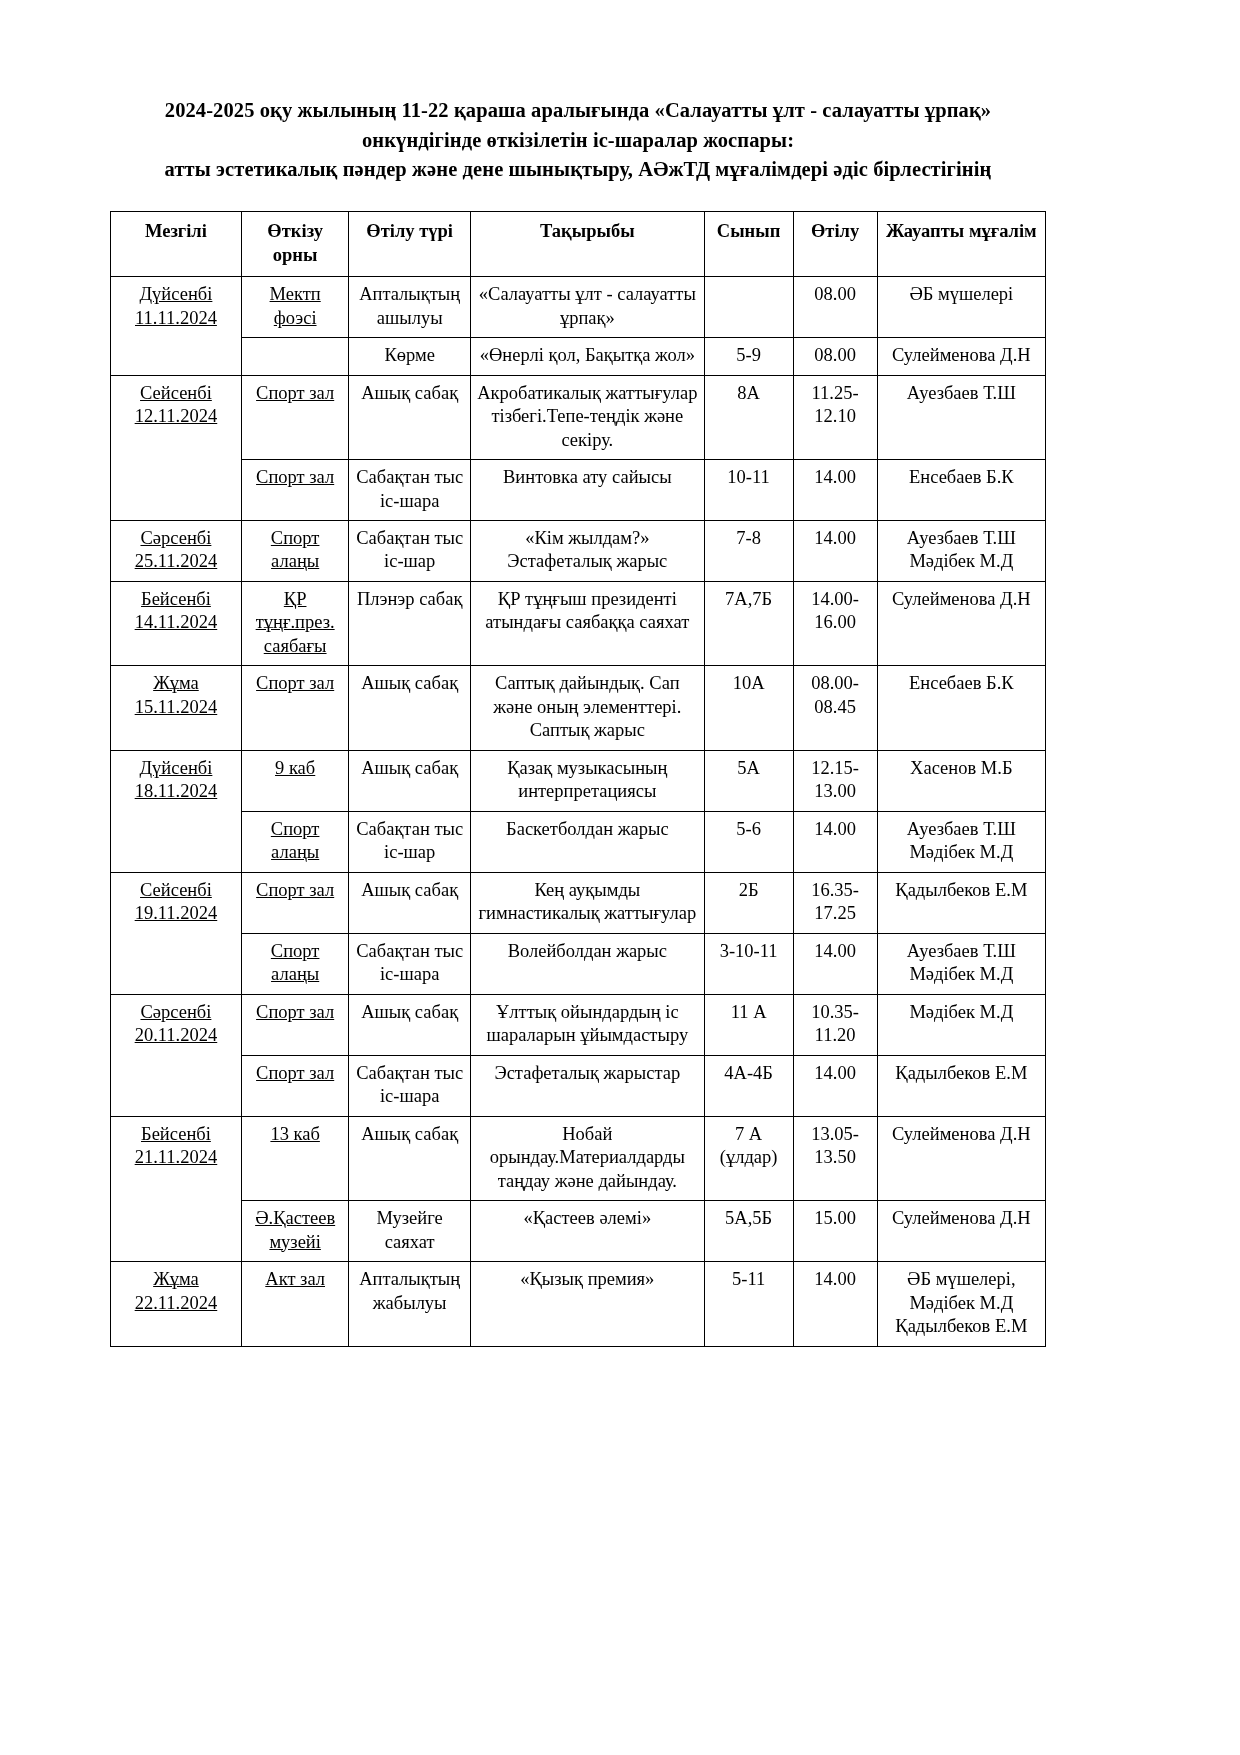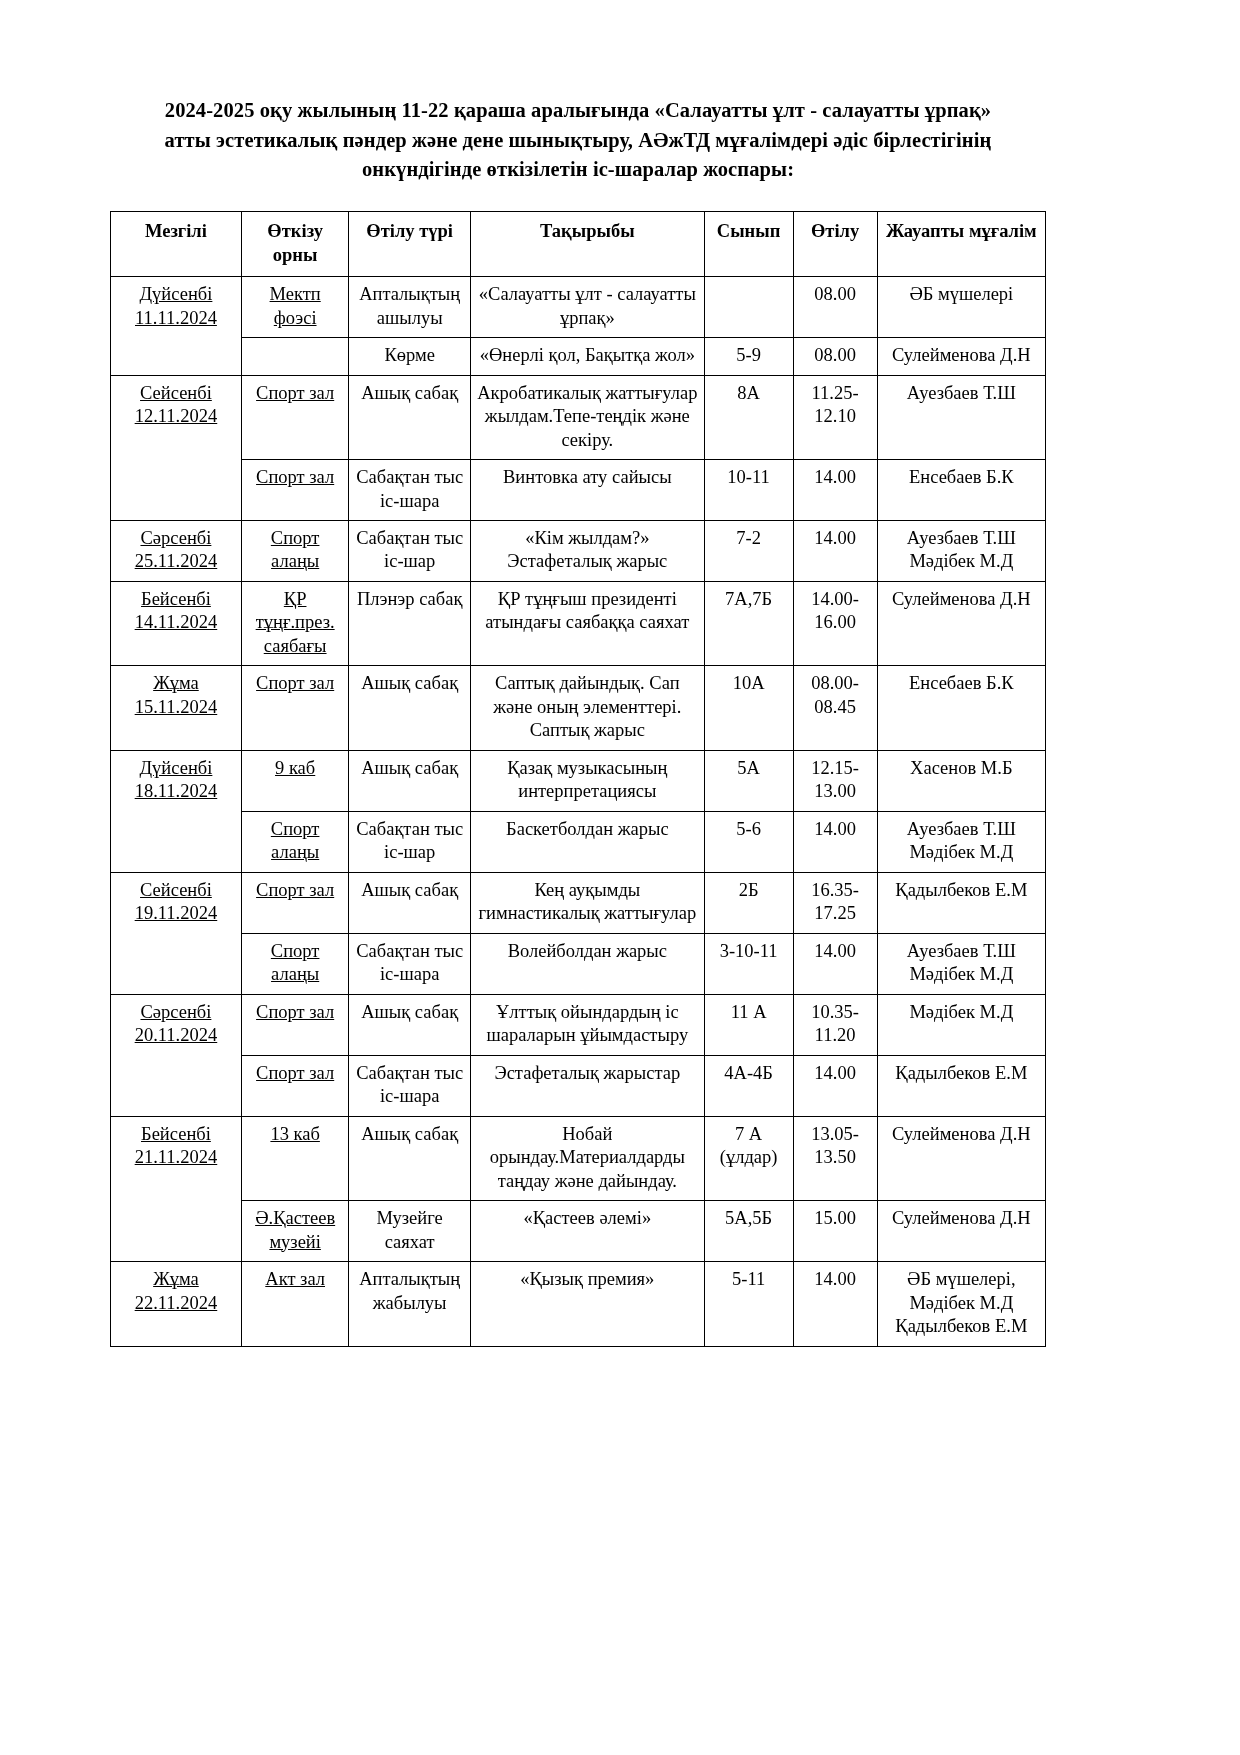--- a/index.html
+++ b/index.html
@@ -66,22 +66,22 @@
   col.c-time   { width: 9.0%; }
   col.c-teach  { width: 18.0%; }
 </style>
 </head>
 <body>
 
 <div class="page">
 
   <div class="doc-title">
     <span class="line">2024-2025 оқу жылының 11-22 қараша аралығында «Салауатты ұлт - салауатты ұрпақ»</span>
+    <span class="line">онкүндігінде өткізілетін іс-шаралар жоспары:</span>
     <span class="line">атты эстетикалық пәндер және дене шынықтыру, АӘжТД мұғалімдері әдіс бірлестігінің</span>
-    <span class="line">онкүндігінде өткізілетін іс-шаралар жоспары:</span>
   </div>
 
   <table class="plan">
     <colgroup>
       <col class="c-date">
       <col class="c-place">
       <col class="c-type">
       <col class="c-topic">
       <col class="c-class">
       <col class="c-time">
@@ -113,39 +113,39 @@
           <td>Көрме</td>
           <td>«Өнерлі қол, Бақытқа жол»</td>
           <td>5-9</td>
           <td>08.00</td>
           <td>Сулейменова Д.Н</td>
         </tr>
         <tr>
           <td class="date-cell" rowspan="2">Сейсенбі 12.11.2024</td>
           <td class="place-cell">Спорт зал</td>
           <td>Ашық сабақ</td>
-          <td>Акробатикалық жаттығулар жылдам.Тепе-теңдік және секіру.</td>
+          <td>Акробатикалық жаттығулар тізбегі.Тепе-теңдік және секіру.</td>
           <td>8А</td>
           <td>11.25-12.10</td>
           <td>Ауезбаев Т.Ш</td>
         </tr>
         <tr>
           <td class="place-cell">Спорт зал</td>
           <td>Сабақтан тыс іс-шара</td>
           <td>Винтовка ату сайысы</td>
           <td>10-11</td>
           <td>14.00</td>
           <td>Енсебаев Б.К</td>
         </tr>
         <tr>
           <td class="date-cell">Сәрсенбі 25.11.2024</td>
           <td class="place-cell">Спорт алаңы</td>
           <td>Сабақтан тыс іс-шар</td>
           <td>«Кім жылдам?» Эстафеталық жарыс</td>
-          <td>7-2</td>
+          <td>7-8</td>
           <td>14.00</td>
           <td>Ауезбаев Т.Ш Мәдібек М.Д</td>
         </tr>
         <tr>
           <td class="date-cell">Бейсенбі 14.11.2024</td>
           <td class="place-cell">ҚР тұңғ.през. саябағы</td>
           <td>Плэнэр сабақ</td>
           <td>ҚР тұңғыш президенті атындағы саябаққа саяхат</td>
           <td>7А,7Б</td>
           <td>14.00-16.00</td>

